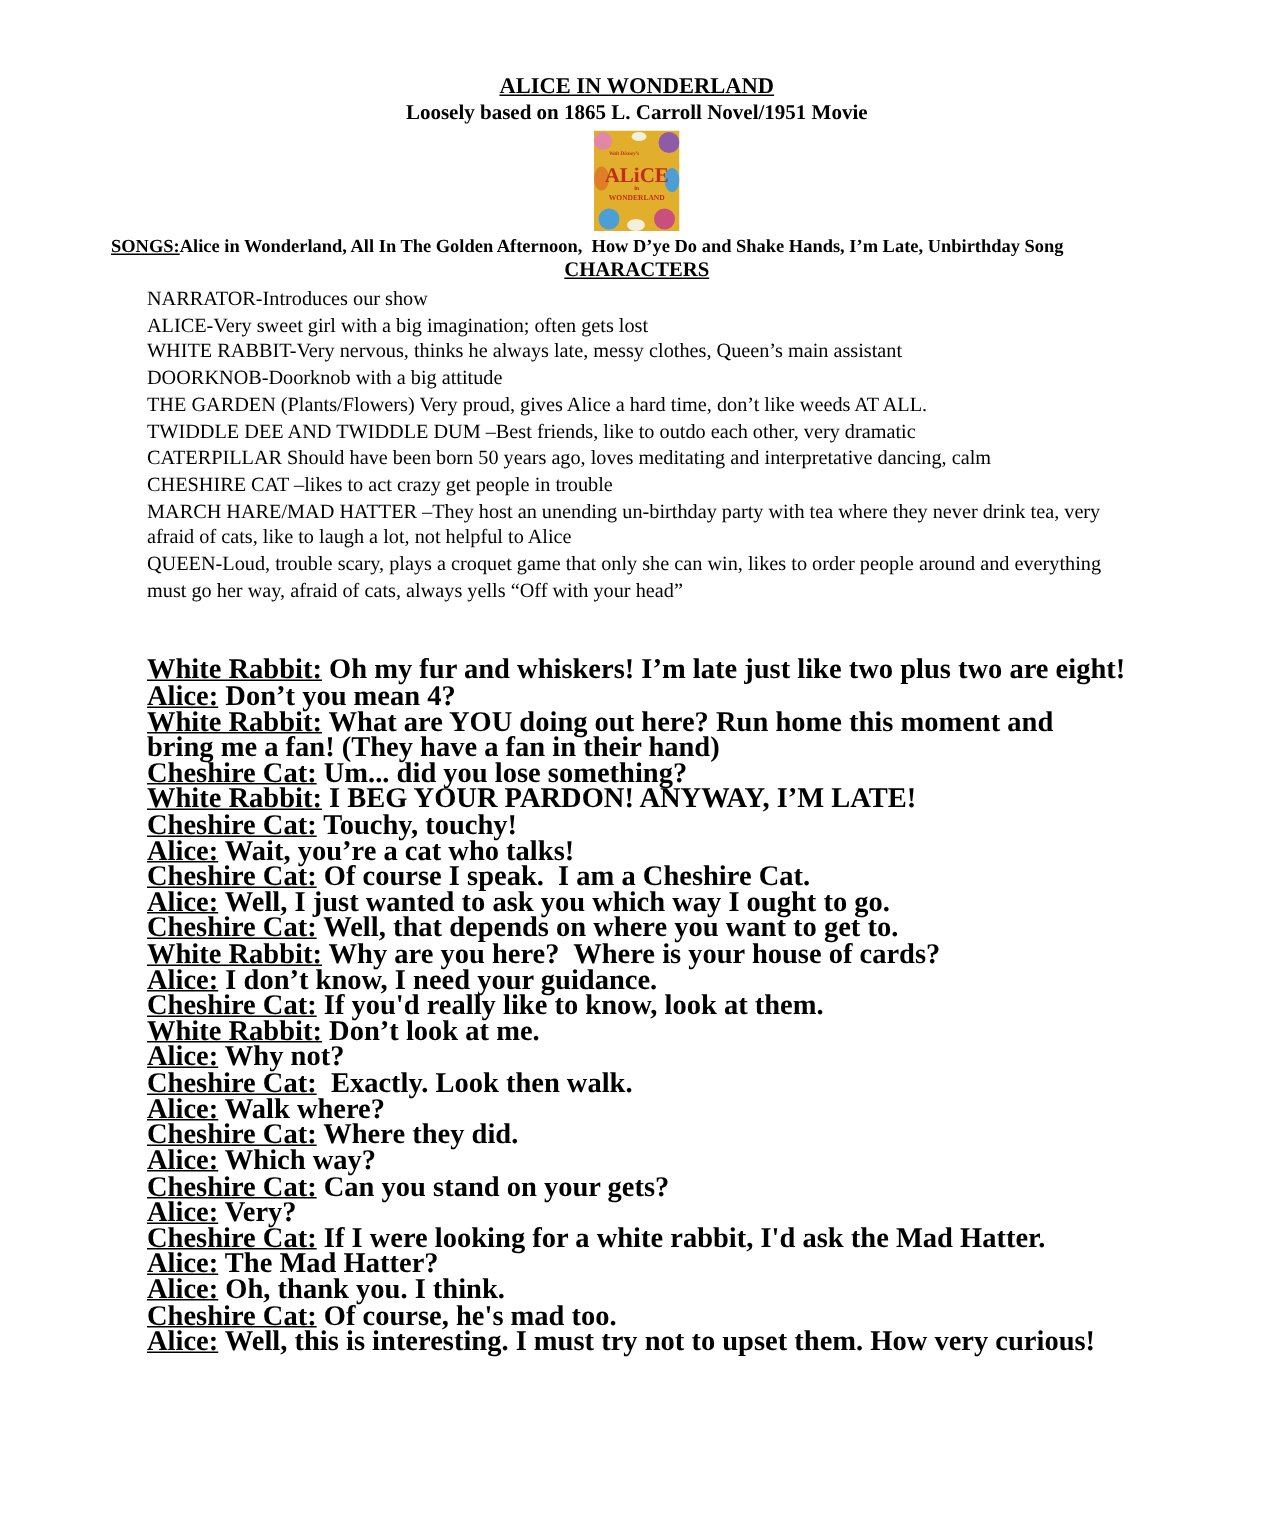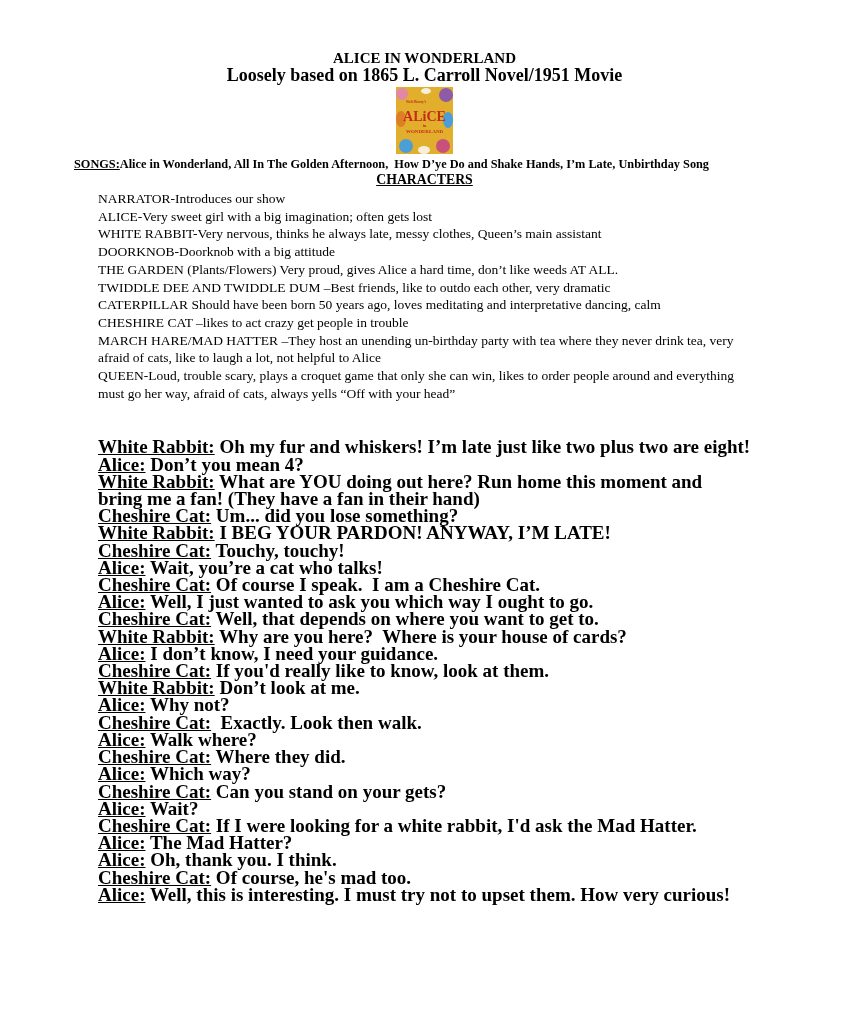--- a/index.html
+++ b/index.html
@@ -17,24 +17,25 @@
     left: 98px;
     top: 50px;
     width: 653px;
   }
   .title {
     margin: 0;
     font-size: 15px;
     font-weight: bold;
     text-align: center;
     line-height: 17px;
+    text-decoration: underline;
   }
   .subtitle {
     margin: 0;
-    font-size: 18px;
+    font-size: 14px;
     font-weight: bold;
     text-align: center;
     line-height: 17px;
   }
   .poster {
     width: 57px;
     height: 67px;
     margin: 3px auto 2px auto;
     border-radius: 14px;
   }
@@ -160,21 +161,21 @@
         <div class="line"><span class="speaker">Cheshire Cat:</span><span>  Exactly. Look then walk.</span></div>
 
         <div class="line"><span class="speaker">Alice:</span><span> Walk where?</span></div>
 
         <div class="line"><span class="speaker">Cheshire Cat:</span><span> Where they did.</span></div>
 
         <div class="line"><span class="speaker">Alice:</span><span> Which way?</span></div>
 
         <div class="line"><span class="speaker">Cheshire Cat:</span><span> Can you stand on your gets?</span></div>
 
-        <div class="line"><span class="speaker">Alice:</span><span> Wait?</span></div>
+        <div class="line"><span class="speaker">Alice:</span><span> Very?</span></div>
 
         <div class="line"><span class="speaker">Cheshire Cat:</span><span> If I were looking for a white rabbit, I'd ask the Mad Hatter.</span></div>
 
         <div class="line"><span class="speaker">Alice:</span><span> The Mad Hatter?</span></div>
 
 
         <div class="line"><span class="speaker">Alice:</span><span> Oh, thank you. I think.</span></div>
 
         <div class="line"><span class="speaker">Cheshire Cat:</span><span> Of course, he's mad too.</span></div>
 

